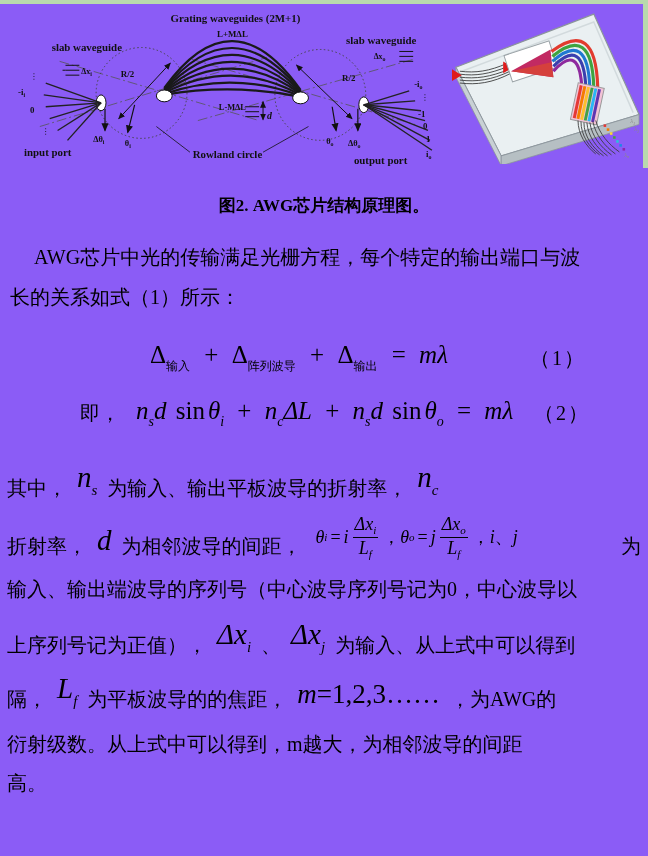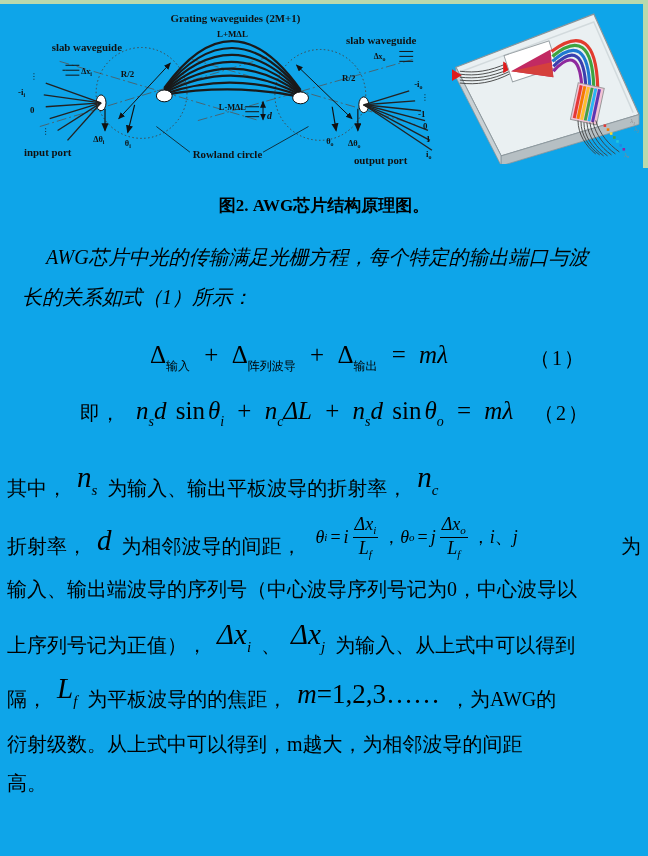--- a/index.html
+++ b/index.html
@@ -1,34 +1,34 @@
 <!DOCTYPE html>
 <html style="--frame: #b9d9ad;"><head>
 <meta charset="utf-8">
 <style>
   :root { --frame:#b9d9ad; }
   * { box-sizing:border-box; }
   body { margin:0; background:#ffffff; }
   .page {
     width:648px; height:856px; overflow:hidden; position:relative;
-    background:#0ea5e9; color:#000;
+    background:#8b5cf6; color:#000;
     font-family:"Liberation Serif","DejaVu Serif",serif;
   }
   
   .fig-frame {
     border-top:4px solid var(--frame);
     border-right:5px solid var(--frame);
     display:flex; align-items:flex-start;
     height:168px; padding:4px 0 0 14px;
   }
   .svg-left  { width:424px; height:160px; flex:0 0 auto; }
   .svg-right { width:193px; height:156px; margin-left:auto; }
   .caption { text-align:center; font-weight:bold; font-size:17px; margin-top:26px; }
   
-  .p1 { font-size:20px; line-height:40px; padding:0 22px; margin-top:20px;font-style:italic; }
+  .p1 { font-size:20px; line-height:40px; padding:0 10px; margin-top:20px; }
   .indent { padding-left:24px; }
   .eq { display:flex; align-items:center; }
   .eq1 { margin-top:24px; padding:0 62px 0 150px; }
   .eq2 { margin-top:22px; padding:0 58px 0 80px; }
   .math { font-size:25px; }
   .prefix { font-size:20px; margin-right:16px; }
   .eq-num { margin-left:auto; font-size:20px; letter-spacing:2px; }
   i { font-style:italic; }
   .cnsub { font-size:12px; vertical-align:-7px; margin-right:1px; font-style:normal; }
   .ssub  { font-size:14px; font-style:italic; vertical-align:-7px; }

